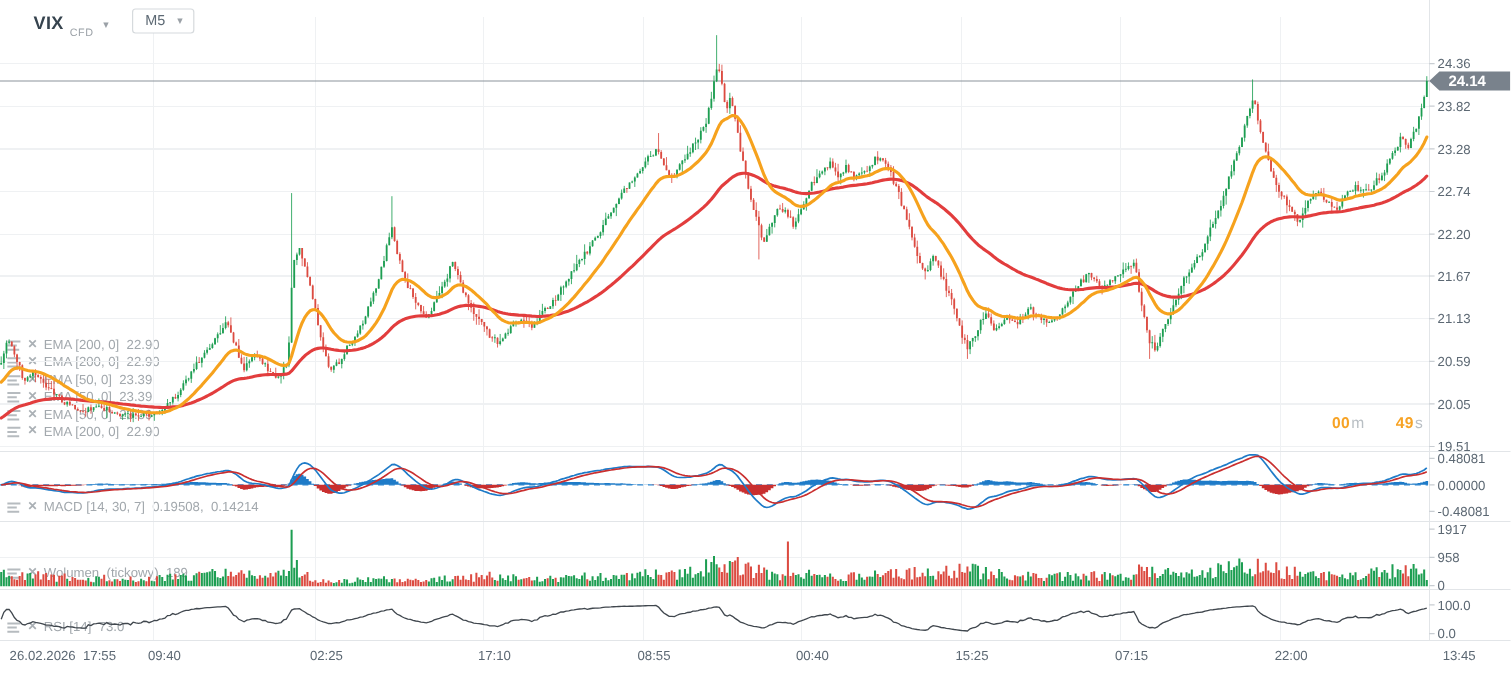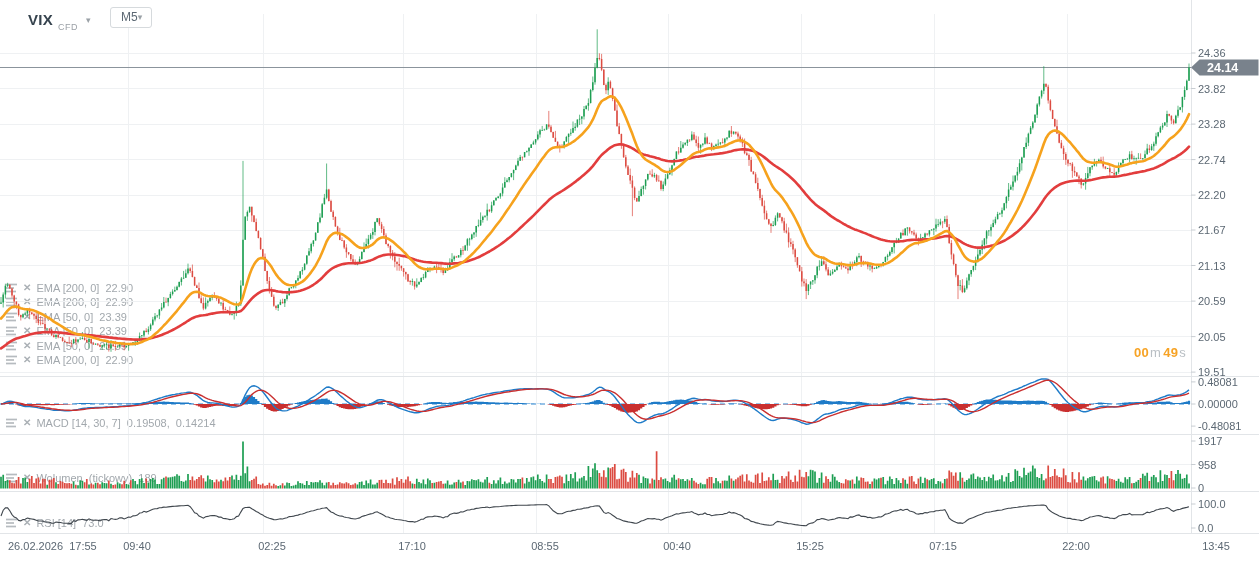--- a/index.html
+++ b/index.html
@@ -5,32 +5,32 @@
   html,body{margin:0;padding:0;background:#fff;}
   .screen{position:relative;width:1259px;height:561px;background:#fff;overflow:hidden;
           font-family:"Liberation Sans",sans-serif;}
   #chart{position:absolute;left:0;top:0;z-index:2;}
   
   .hdr{position:absolute;left:28px;top:6px;display:flex;align-items:center;z-index:3;cursor:pointer;}
   .sym{font-size:15px;font-weight:bold;color:#36434e;letter-spacing:.3px;}
   .cfd{font-size:9px;color:#9ba1a7;margin-left:5px;margin-top:16px;letter-spacing:.5px;}
   .caret{color:#9ba1a7;font-size:9px;margin-left:8px;margin-top:2px;}
   .tf{position:absolute;left:110px;top:7px;border:1px solid #d6dadd;border-radius:3px;
-      padding:2px 9px 3px 10px;display:flex;align-items:center;color:#5d6974;
+      padding:2px 9px 3px 10px;display:flex;align-items:center;gap:10px;color:#5d6974;
       font-size:12px;background:#fff;z-index:3;cursor:pointer;}
   .tf .caret{margin:0;}
   
   .ind{position:absolute;left:6px;display:flex;align-items:center;gap:5px;font-size:11px;
        color:#a2a8ad;z-index:1;white-space:nowrap;}
   .ind .xi{color:#aab0b5;font-size:10px;font-weight:bold;line-height:10px;cursor:pointer;}
   .ind .sl{display:inline-block;cursor:pointer;line-height:0;}
   
   .timer{position:absolute;right:71px;top:345px;z-index:3;font-size:13px;font-weight:bold;
          letter-spacing:.3px;}
-  .t-num{color:#f7a325;}
+  .t-num{color:#f7a325;margin-left:24px;}
   .t-unit{color:#b9bfc4;font-weight:normal;padding:0 2px 0 1px;}
 </style>
 </head>
 <body>
 
 <div class="screen">
 
   <div>
     <div class="ind" style="top:282px">
       <span class="sl"><svg width="12" height="10">

